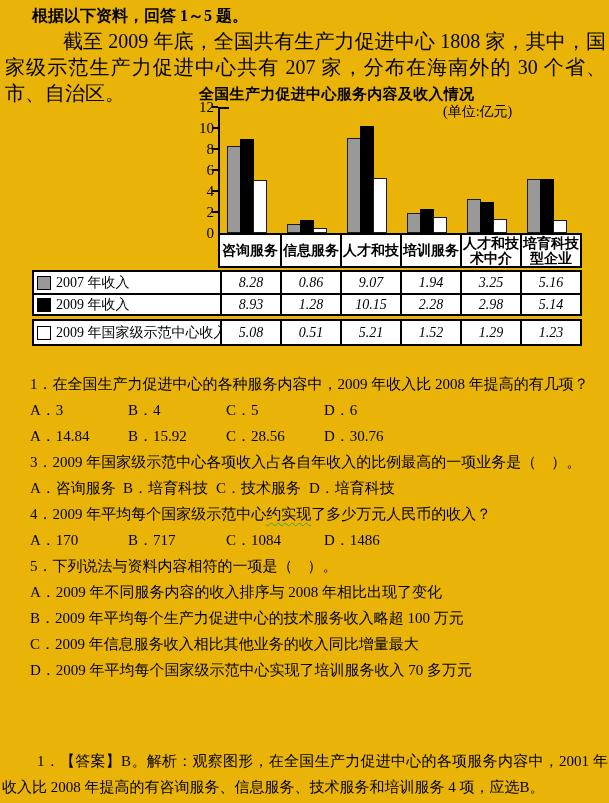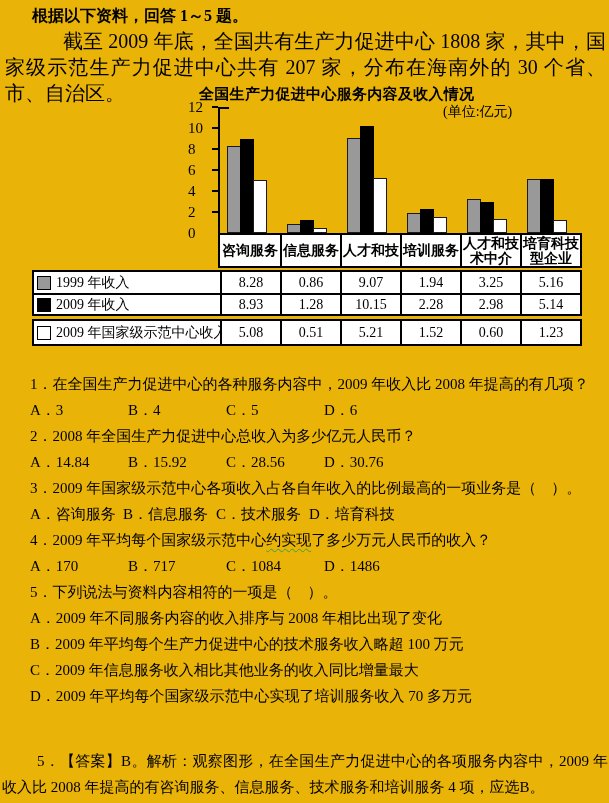--- a/index.html
+++ b/index.html
@@ -6,31 +6,31 @@
   .page{
     position:relative;width:609px;height:803px;background:#eab308;
     font-family:"Liberation Serif","DejaVu Serif",serif;color:#000;overflow:hidden;
   }
   .heading{position:absolute;left:32px;top:6px;font-size:16px;font-weight:bold;line-height:20px;white-space:nowrap;}
   .intro{position:absolute;left:5px;top:28px;width:601px;font-size:20px;line-height:26px;text-indent:58px;text-align:justify;}
   .chart-title{position:absolute;left:186px;top:85px;font-size:15px;font-weight:bold;letter-spacing:0.3px;white-space:nowrap;margin-left:13px;}
   .unit-label{position:absolute;left:443px;top:103px;font-size:14px;white-space:nowrap;}
   .chart-plot{position:absolute;left:218px;top:107px;width:362px;height:126px;border-left:2px solid #000;box-sizing:content-box;}
   .bar{position:absolute;bottom:0;width:14px;box-sizing:border-box;border:1px solid #1a1a1a;}
-  .ytick-label{position:absolute;left:188px;width:32px;font-size:15px;height:18px;line-height:18px;}
+  .ytick-label{position:absolute;left:182px;width:32px;text-align:right;font-size:15px;height:18px;line-height:18px;}
   .ytick{position:absolute;left:212px;width:6px;height:2px;background:#000;}
   .axis-cap{position:absolute;left:220px;top:107px;width:9px;height:2px;background:#000;}
   .header-row{position:absolute;left:218px;top:233px;display:grid;grid-template-columns:repeat(6,60px);border:2px solid #000;background:#fff;box-sizing:border-box;}
   .hcell{height:31px;display:flex;flex-direction:column;align-items:center;justify-content:center;font-size:14px;font-weight:bold;line-height:15px;box-sizing:border-box;text-align:center;}
   .hcell + .hcell{border-left:2px solid #000;}
   .tbox{position:absolute;left:32px;display:grid;grid-template-columns:186px repeat(6,60px);border:2px solid #000;background:#fff;box-sizing:border-box;}
   .tbox1{top:270px;grid-auto-rows:21px;}
   .tbox2{top:319px;grid-auto-rows:23px;}
   .cell{display:flex;align-items:center;justify-content:center;font-size:14px;box-sizing:border-box;overflow:hidden;}
-  .vcell{border-left:2px solid #000;}
+  .vcell{border-left:2px solid #000;font-style:italic;}
   .r2{border-top:2px solid #000;}
   .legend-cell{justify-content:flex-start;padding-left:3px;white-space:nowrap;}
   .swatch{display:inline-block;width:12px;height:12px;border:1px solid #000;margin-right:5px;flex:none;}
   .questions{position:absolute;left:30px;top:371px;width:576px;font-size:15px;}
   .qline{height:26px;line-height:26px;white-space:nowrap;}
   .opt{display:inline-block;}
   .w98{width:98px;}
   .w93{width:93px;}
   .squiggle{text-decoration:underline;text-decoration-style:wavy;text-decoration-thickness:1px;text-underline-offset:3px;}
   .answer{position:absolute;left:2px;top:748px;width:606px;font-size:15px;line-height:26px;text-indent:35px;text-align:justify;}
@@ -84,21 +84,21 @@
         <div>术中介</div>
       </div>
       <div class="hcell">
         <div>培育科技</div>
         <div>型企业</div>
       </div>
     </div>
   <div class="tbox tbox1">
       <div class="cell legend-cell">
         <span class="swatch" style="background: rgb(153, 153, 153);"></span>
-        <span>1999 年收入</span>
+        <span>2007 年收入</span>
       </div>
       <div class="cell vcell">8.28</div>
       <div class="cell vcell">0.86</div>
       <div class="cell vcell">9.07</div>
       <div class="cell vcell">1.94</div>
       <div class="cell vcell">3.25</div>
       <div class="cell vcell">5.16</div>
       <div class="cell legend-cell r2">
         <span class="swatch" style="background: rgb(0, 0, 0);"></span>
         <span>2009 年收入</span>
@@ -112,51 +112,50 @@
     </div>
   <div class="tbox tbox2">
       <div class="cell legend-cell">
         <span class="swatch" style="background: rgb(255, 255, 255);"></span>
         <span>2009 年国家级示范中心收入</span>
       </div>
       <div class="cell vcell">5.08</div>
       <div class="cell vcell">0.51</div>
       <div class="cell vcell">5.21</div>
       <div class="cell vcell">1.52</div>
-      <div class="cell vcell">0.60</div>
+      <div class="cell vcell">1.29</div>
       <div class="cell vcell">1.23</div>
     </div>
 
   <div class="questions">
     <div class="qline">1．在全国生产力促进中心的各种服务内容中，2009 年收入比 2008 年提高的有几项？</div>
     <div class="qline">
       <span class="opt w98">A．3</span><span class="opt w98">B．4</span><span class="opt w98">C．5</span><span class="opt">D．6</span>
     </div>
-    <div class="qline">2．2008 年全国生产力促进中心总收入为多少亿元人民币？</div>
     <div class="qline">
       <span class="opt w98">A．14.84</span><span class="opt w98">B．15.92</span><span class="opt w98">C．28.56</span><span class="opt">D．30.76</span>
     </div>
     <div class="qline">3．2009 年国家级示范中心各项收入占各自年收入的比例最高的一项业务是（　）。</div>
     <div class="qline">
-      <span class="opt w93">A．咨询服务</span><span class="opt w93">B．信息服务</span><span class="opt w93">C．技术服务</span><span class="opt">D．培育科技</span>
+      <span class="opt w93">A．咨询服务</span><span class="opt w93">B．培育科技</span><span class="opt w93">C．技术服务</span><span class="opt">D．培育科技</span>
     </div>
     <div class="qline">
       <span>4．2009 年平均每个国家级示范中心</span><span class="squiggle" style="text-decoration-color: rgb(58, 162, 58);">约实现</span><span>了多少万元人民币的收入？</span>
     </div>
     <div class="qline">
       <span class="opt w98">A．170</span><span class="opt w98">B．717</span><span class="opt w98">C．1084</span><span class="opt">D．1486</span>
     </div>
     <div class="qline">5．下列说法与资料内容相符的一项是（　）。</div>
     <div class="qline">A．2009 年不同服务内容的收入排序与 2008 年相比出现了变化</div>
     <div class="qline">B．2009 年平均每个生产力促进中心的技术服务收入略超 100 万元</div>
     <div class="qline">C．2009 年信息服务收入相比其他业务的收入同比增量最大</div>
     <div class="qline">D．2009 年平均每个国家级示范中心实现了培训服务收入 70 多万元</div>
   </div>
 
-  <div class="answer">5．【答案】B。解析：观察图形，在全国生产力促进中心的各项服务内容中，2009 年收入比 2008 年提高的有咨询服务、信息服务、技术服务和培训服务 4 项，应选B。</div>
+  <div class="answer">1．【答案】B。解析：观察图形，在全国生产力促进中心的各项服务内容中，2001 年收入比 2008 年提高的有咨询服务、信息服务、技术服务和培训服务 4 项，应选B。</div>
 
 <div class="ytick-label" style="top: 98px;">12</div>
     <div class="ytick" style="top: 106px;"></div>
     <div class="ytick-label" style="top: 119px;">10</div>
     <div class="ytick" style="top: 127px;"></div>
     <div class="ytick-label" style="top: 140px;">8</div>
     <div class="ytick" style="top: 148px;"></div>
     <div class="ytick-label" style="top: 161px;">6</div>
     <div class="ytick" style="top: 169px;"></div>
     <div class="ytick-label" style="top: 182px;">4</div>

